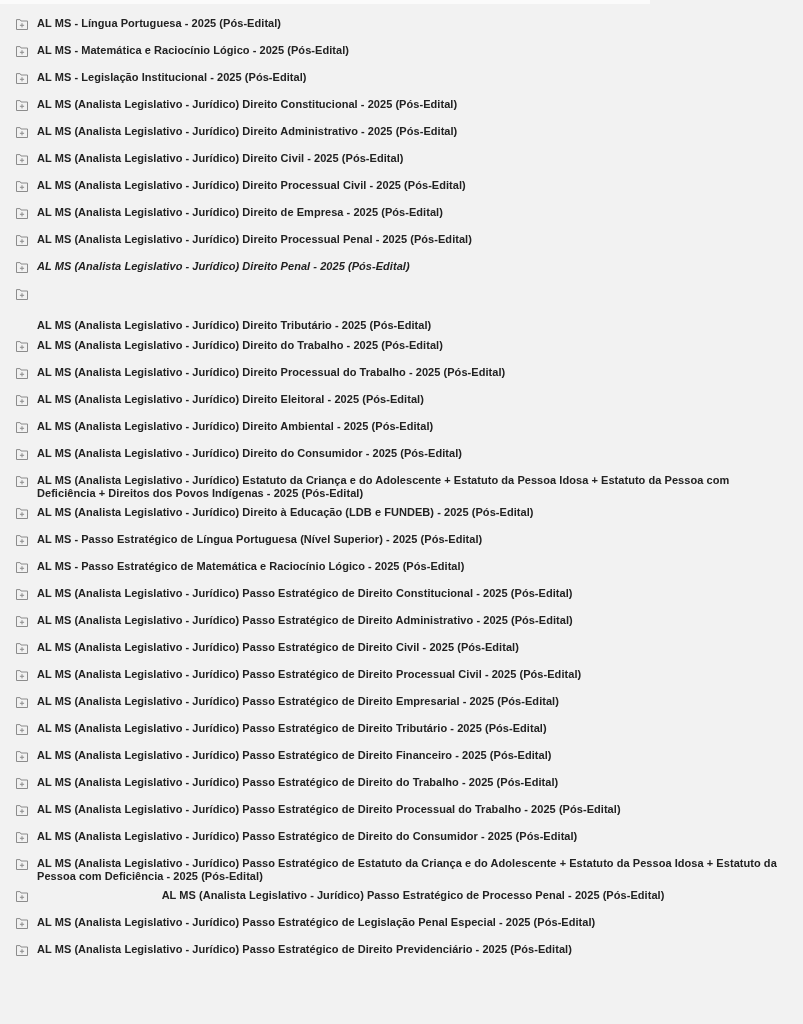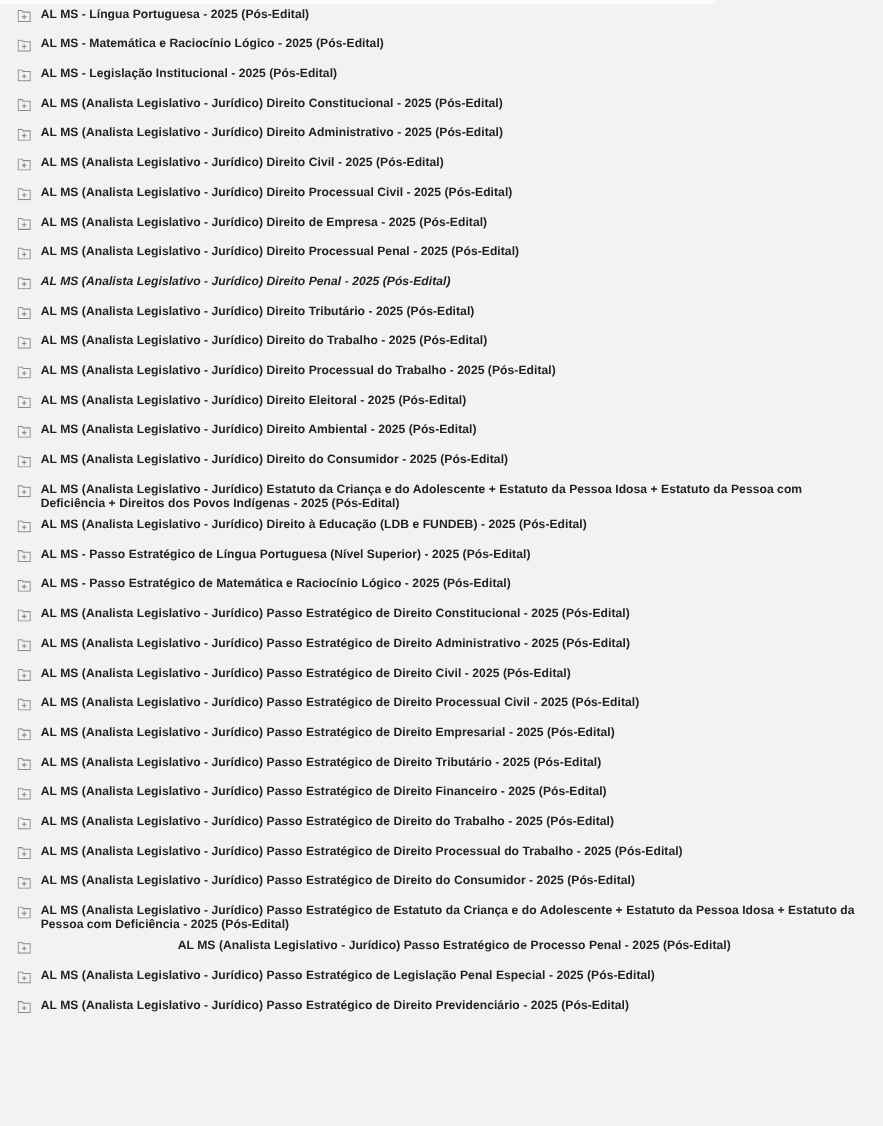--- a/index.html
+++ b/index.html
@@ -22,21 +22,21 @@
     top: 0;
     left: 0;
     width: 650px;
     height: 4px;
     background: #fbfbfb;
     pointer-events: none;
   }
 
   .course-list {
     position: absolute;
-    top: 0;
+    top: 10px;
     left: 0;
     right: 0;
     padding: 4px 0 0 0;
     list-style: none;
     margin: 0;
   }
 
   .course-item {
     display: flex;
     align-items: flex-start;
@@ -184,21 +184,21 @@
       <span class="course-label" style="color: rgb(34, 34, 34); font-style: italic;">AL MS (Analista Legislativo - Jurídico) Direito Penal - 2025 (Pós-Edital)</span>
     </li>
     <li class="course-item">
       <span class="folder-icon">
         <svg viewBox="0 0 12 11" xmlns="http://www.w3.org/2000/svg">
           <path d="M0.5 2.0 L0.5 10.5 L11.5 10.5 L11.5 2.0 L5.0 2.0 L4.1 0.6 L0.5 0.6 Z" fill="none" stroke="#8c8c8c" stroke-width="1"></path>
           <line x1="6" y1="4.2" x2="6" y2="8.4" stroke="#8c8c8c" stroke-width="1"></line>
           <line x1="3.9" y1="6.3" x2="8.1" y2="6.3" stroke="#8c8c8c" stroke-width="1"></line>
         </svg>
       </span>
-      <span class="course-label" style="color: rgb(34, 34, 34);">AL MS (Analista Legislativo - Jurídico) Direito Tributário - 2025 (Pós-Edital)</span>
+      <span class="course-label" style="color: rgb(34, 34, 34); margin-top: 32px;">AL MS (Analista Legislativo - Jurídico) Direito Tributário - 2025 (Pós-Edital)</span>
     </li>
     <li class="course-item">
       <span class="folder-icon">
         <svg viewBox="0 0 12 11" xmlns="http://www.w3.org/2000/svg">
           <path d="M0.5 2.0 L0.5 10.5 L11.5 10.5 L11.5 2.0 L5.0 2.0 L4.1 0.6 L0.5 0.6 Z" fill="none" stroke="#8c8c8c" stroke-width="1"></path>
           <line x1="6" y1="4.2" x2="6" y2="8.4" stroke="#8c8c8c" stroke-width="1"></line>
           <line x1="3.9" y1="6.3" x2="8.1" y2="6.3" stroke="#8c8c8c" stroke-width="1"></line>
         </svg>
       </span>
       <span class="course-label" style="color: rgb(34, 34, 34);">AL MS (Analista Legislativo - Jurídico) Direito do Trabalho - 2025 (Pós-Edital)</span>

